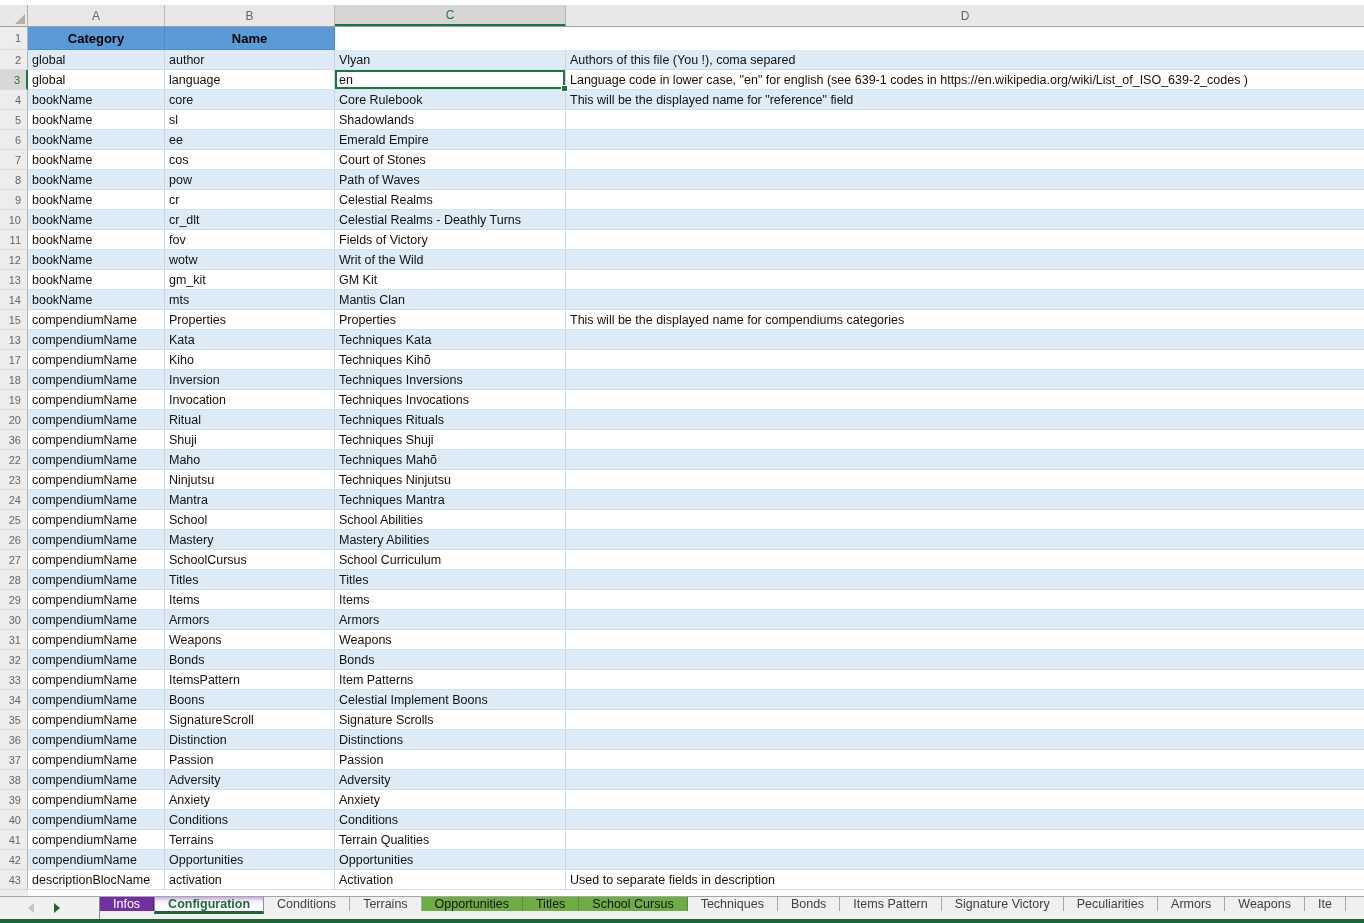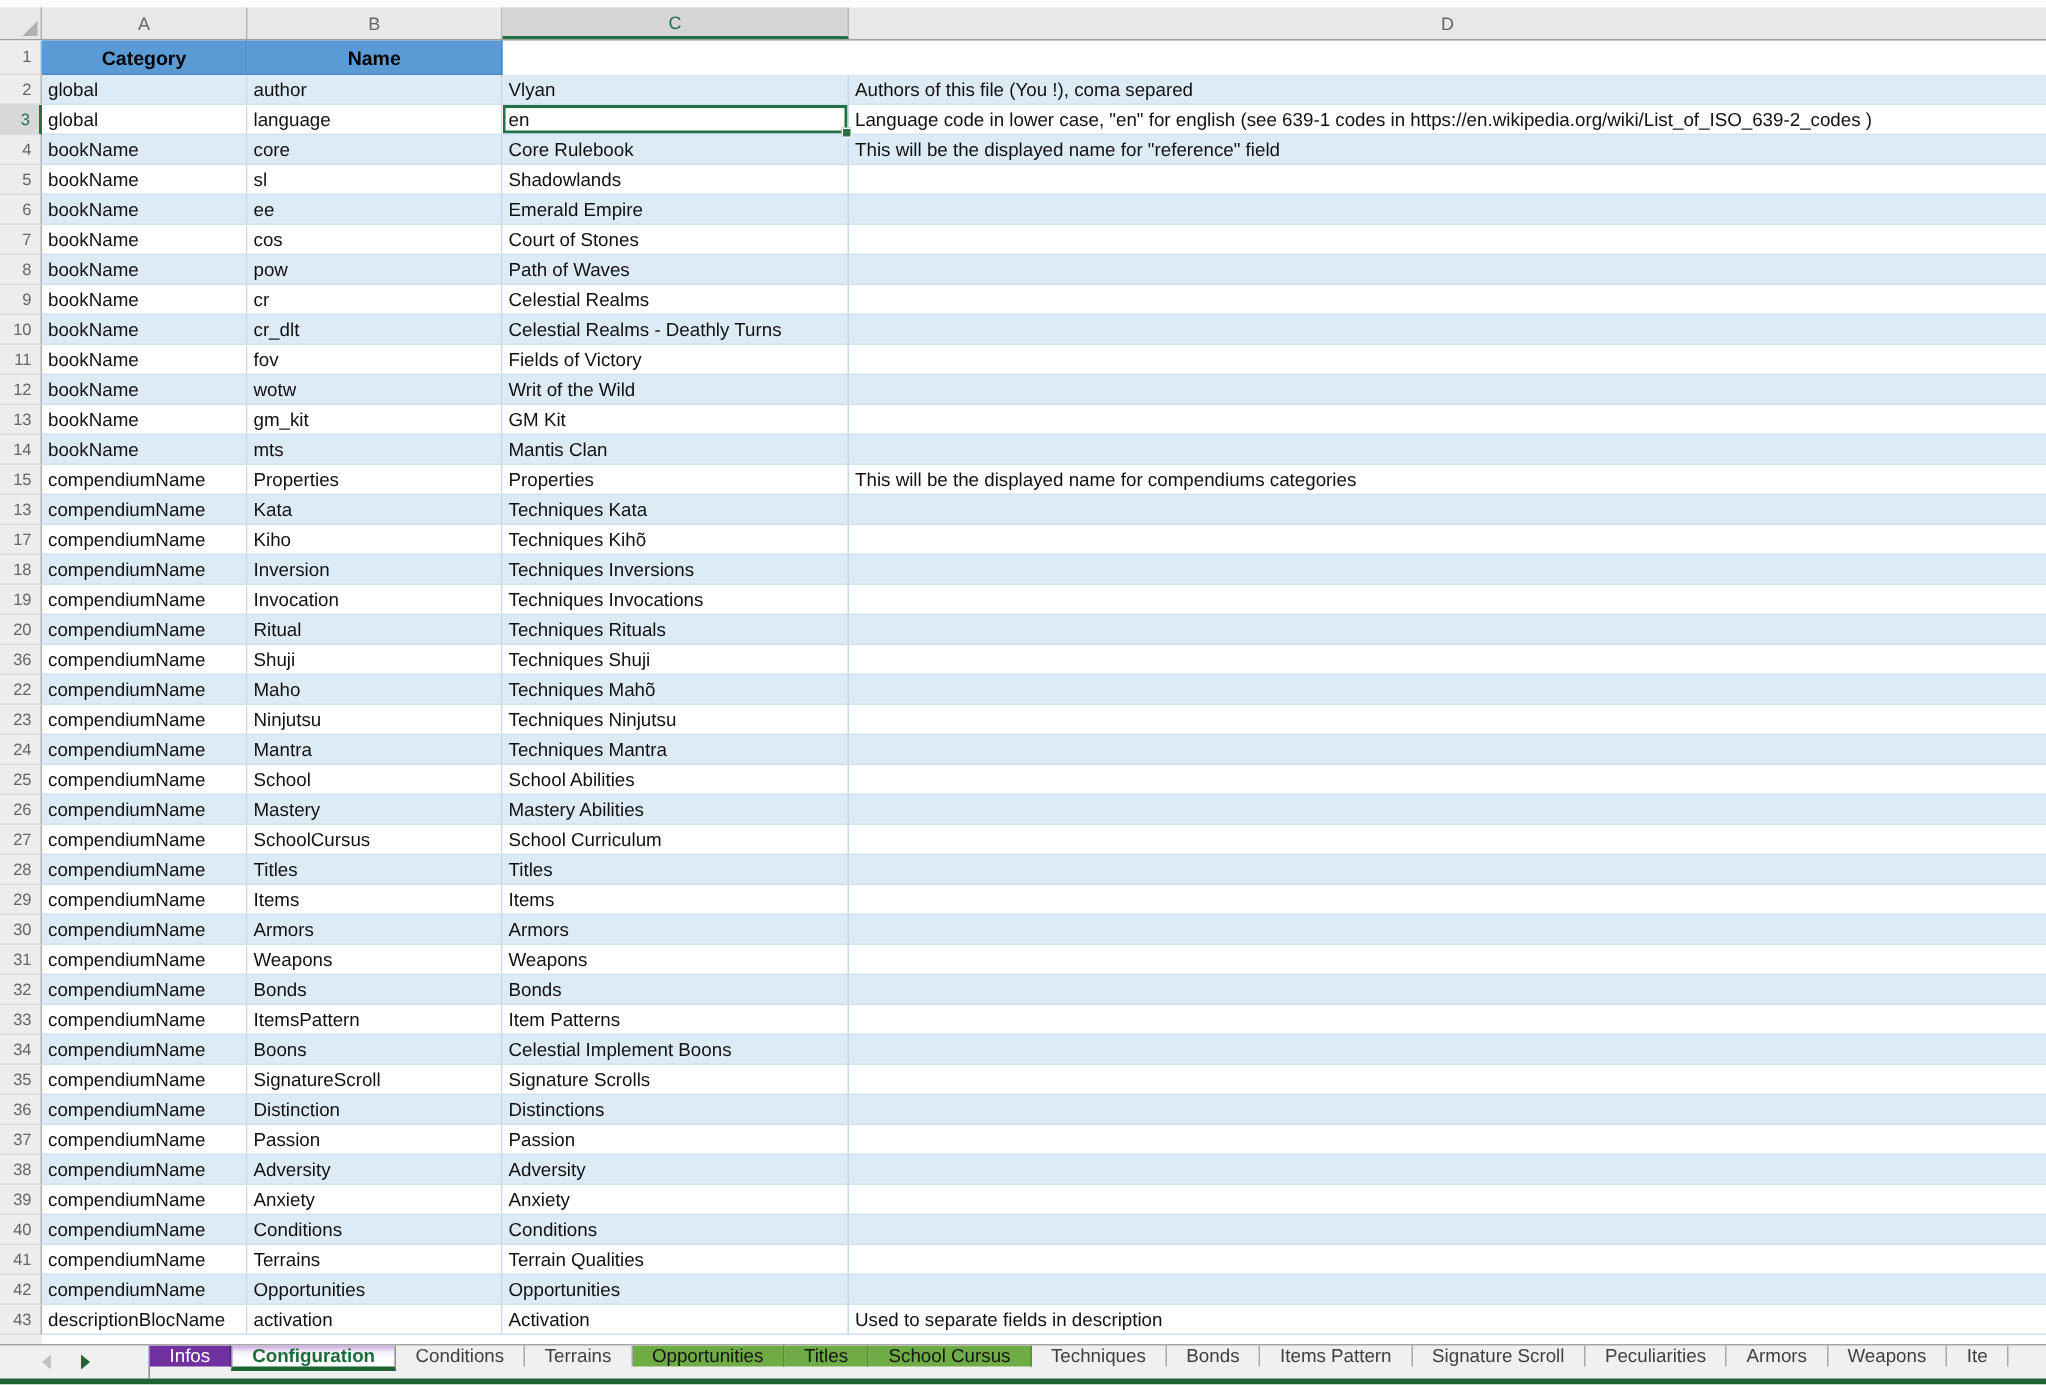--- a/index.html
+++ b/index.html
@@ -389,21 +389,21 @@
         <div class="tab purple">Infos</div>
         <div class="tab active">Configuration</div>
         <div class="tab plain">Conditions</div>
         <div class="tab plain">Terrains</div>
         <div class="tab green">Opportunities</div>
         <div class="tab green">Titles</div>
         <div class="tab green">School Cursus</div>
         <div class="tab plain">Techniques</div>
         <div class="tab plain">Bonds</div>
         <div class="tab plain">Items Pattern</div>
-        <div class="tab plain">Signature Scroll</div>
+        <div class="tab plain">Signature Victory</div>
         <div class="tab plain">Peculiarities</div>
         <div class="tab plain">Armors</div>
         <div class="tab plain">Weapons</div>
         <div class="tab plain">Ite</div>
       </div>
   </div>
 
   <div class="statusbar"></div>
 </div>
 

